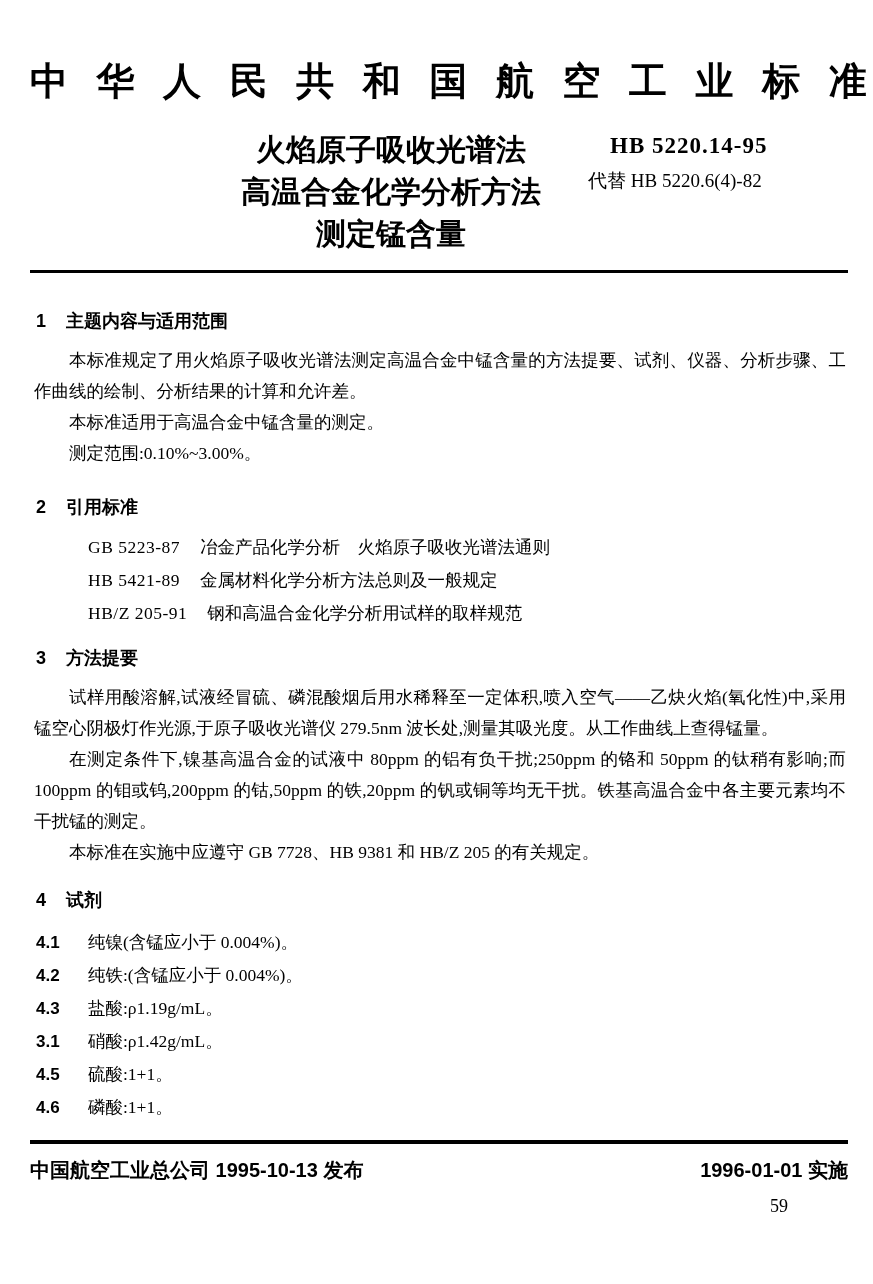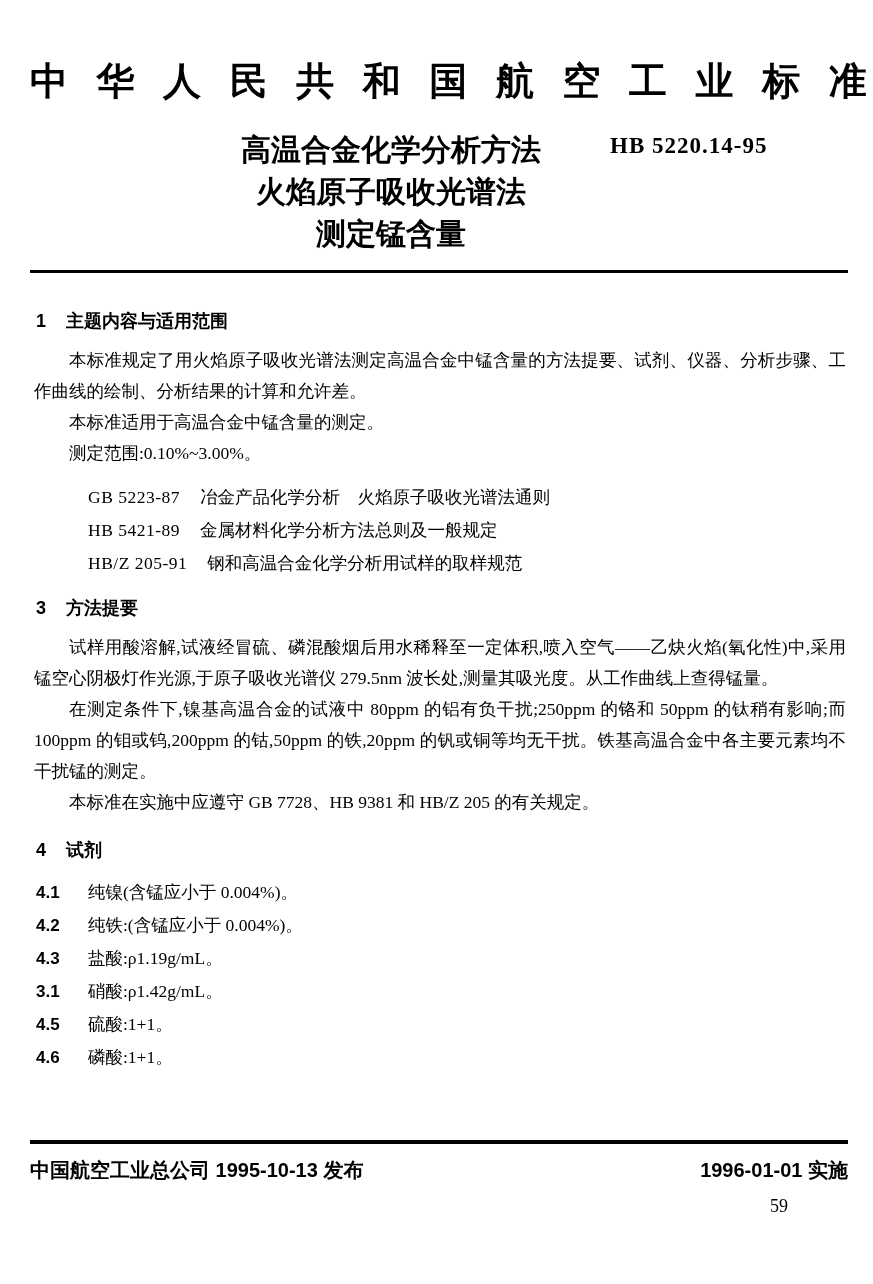--- a/index.html
+++ b/index.html
@@ -100,38 +100,42 @@
 </style>
 </head>
 <body>
 
 <div class="page">
 
   <h1 class="std-class-title">中 华 人 民 共 和 国 航 空 工 业 标 准</h1>
 
   <div class="title-block">
     <div class="doc-title">
+      <div>火焰原子吸收光谱法</div>
       <div>高温合金化学分析方法</div>
-      <div>火焰原子吸收光谱法</div>
       <div>测定锰含量</div>
     </div>
     <div class="std-no-block">
       <div class="std-no">HB 5220.14-95</div>
+      <div class="std-superseded">代替 HB 5220.6(4)-82</div>
     </div>
   </div>
 
   <div class="rule-top"></div>
 
   <div class="sec-heading">
     <span class="sec-no">1</span><span>主题内容与适用范围</span>
   </div>
   <p class="body-p indent">本标准规定了用火焰原子吸收光谱法测定高温合金中锰含量的方法提要、试剂、仪器、分析步骤、工作曲线的绘制、分析结果的计算和允许差。</p>
   <p class="body-p indent" style="margin-top:0;">本标准适用于高温合金中锰含量的测定。</p>
   <p class="body-p indent" style="margin-top:0;">测定范围:0.10%~3.00%。</p>
 
+  <div class="sec-heading" style="margin-top:26px;">
+    <span class="sec-no">2</span><span>引用标准</span>
+  </div>
   <div class="ref-list">
     <div class="ref-item">
       <span class="ref-code">GB 5223-87</span><span>冶金产品化学分析　火焰原子吸收光谱法通则</span>
     </div>
     <div class="ref-item">
       <span class="ref-code">HB 5421-89</span><span>金属材料化学分析方法总则及一般规定</span>
     </div>
     <div class="ref-item">
       <span class="ref-code">HB/Z 205-91</span><span>钢和高温合金化学分析用试样的取样规范</span>
     </div>

